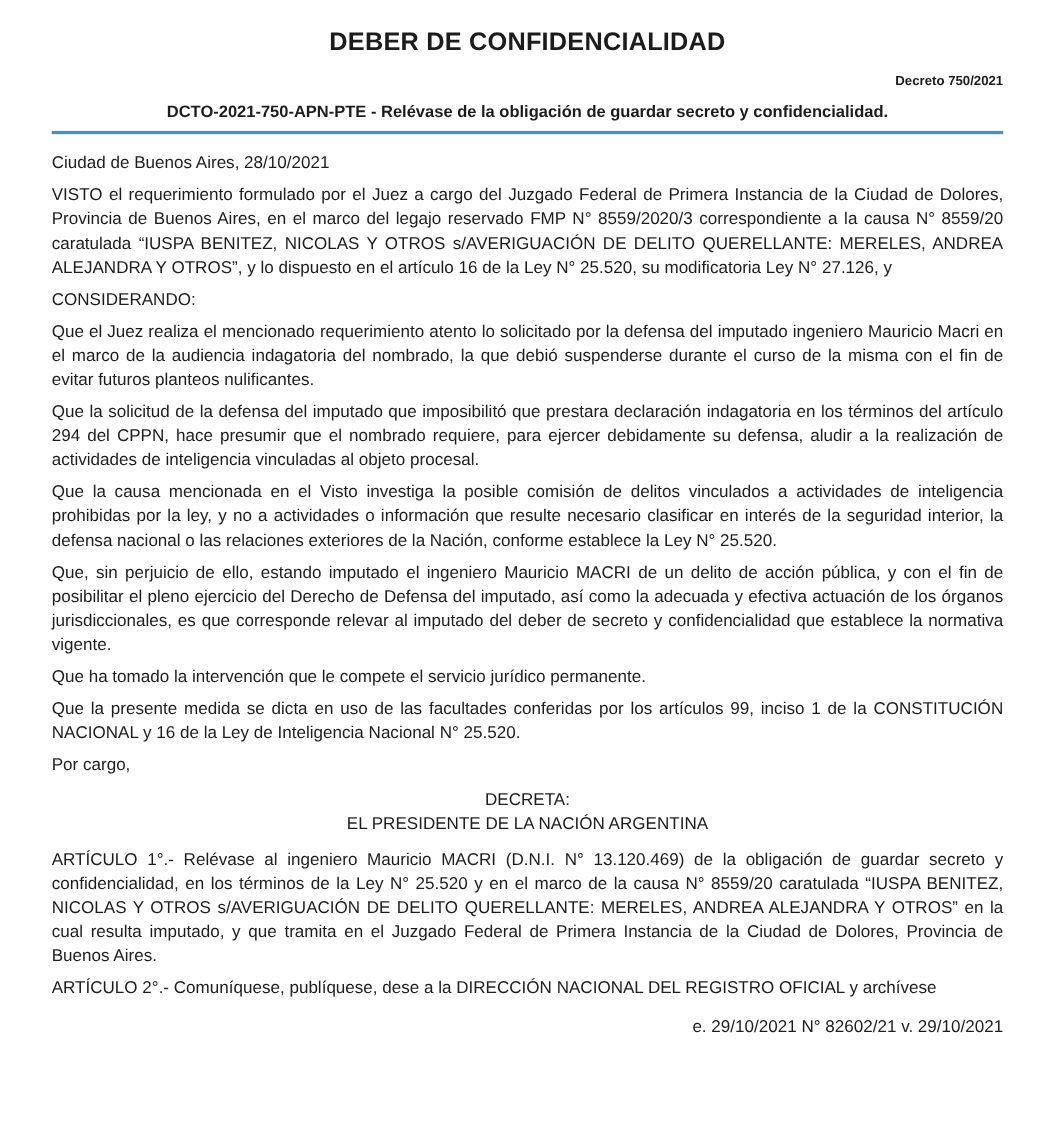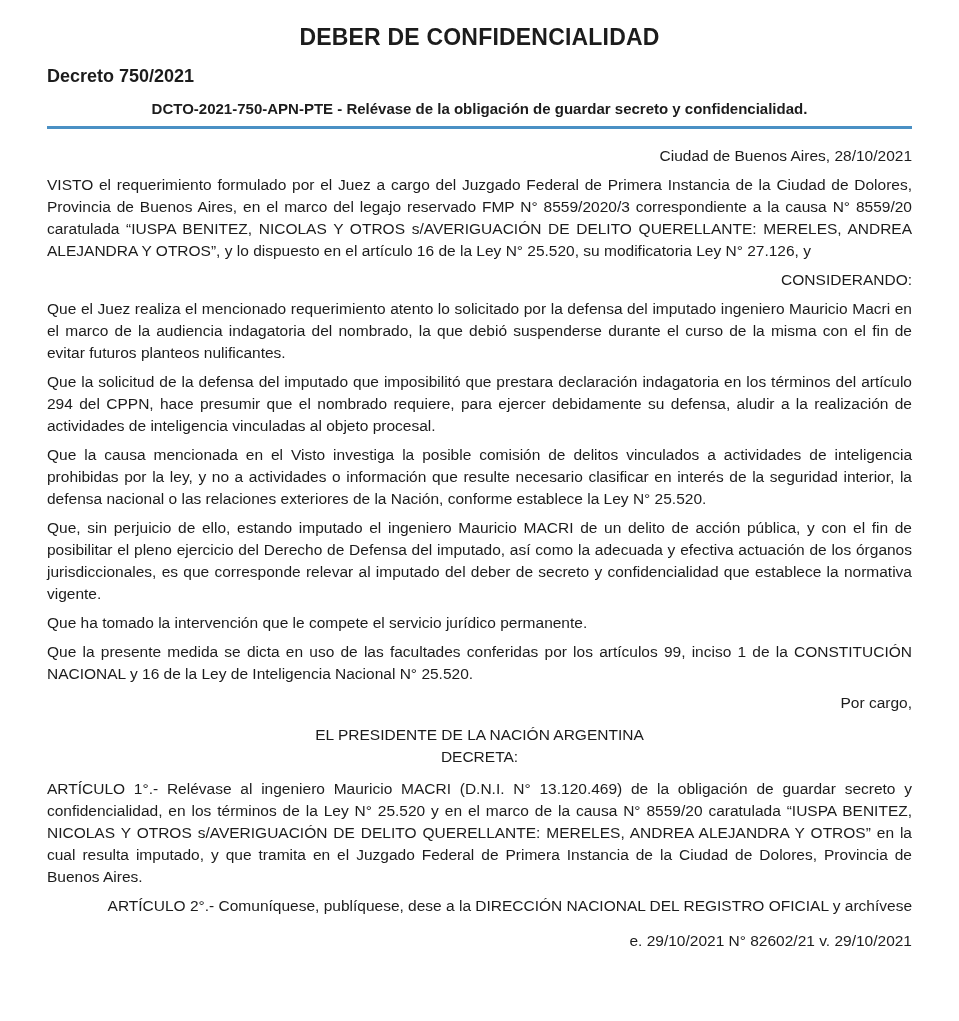--- a/index.html
+++ b/index.html
@@ -17,43 +17,43 @@
     overflow: hidden;
   }
   .doc-title {
     font-size: 23px;
     font-weight: bold;
     text-align: center;
     letter-spacing: 0.2px;
     margin-bottom: 15px;
   }
   .decree-number {
-    font-size: 18px;
+    font-size: 12px;
     font-weight: bold;
-    text-align: left;
+    text-align: right;
     margin-bottom: 13px;
   }
   .summary-line {
     font-size: 15px;
     font-weight: bold;
     text-align: center;
     margin-bottom: 9px;
   }
   .divider {
     border: none;
     border-top: 3px solid #4a90c4; 
     margin-bottom: 16px;
   }
   .body-text p {
     font-size: 15.5px;
     line-height: 22px;
     text-align: justify;
     margin-bottom: 7px;
   }
-  .body-text p.no-justify { text-align: right; }
+  .body-text p.no-justify { text-align: left; }
   .decree-heading {
     text-align: center;
     font-size: 15.5px;
     line-height: 22px;
     margin: 10px 0 10px 0;
   }
   .decree-heading div { text-align: center; }
   .publication-note {
     font-size: 15.5px;
     line-height: 22px;
@@ -91,22 +91,22 @@
 
     <p>Que, sin perjuicio de ello, estando imputado el ingeniero Mauricio MACRI de un delito de acción pública, y con el fin de posibilitar el pleno ejercicio del Derecho de Defensa del imputado, así como la adecuada y efectiva actuación de los órganos jurisdiccionales, es que corresponde relevar al imputado del deber de secreto y confidencialidad que establece la normativa vigente.</p>
 
     <p>Que ha tomado la intervención que le compete el servicio jurídico permanente.</p>
 
     <p>Que la presente medida se dicta en uso de las facultades conferidas por los artículos 99, inciso 1 de la CONSTITUCIÓN NACIONAL y 16 de la Ley de Inteligencia Nacional N° 25.520.</p>
 
     <p class="no-justify">Por cargo,</p>
 
     <div class="decree-heading">
+      <div>DECRETA:</div>
       <div>EL PRESIDENTE DE LA NACIÓN ARGENTINA</div>
-      <div>DECRETA:</div>
     </div>
 
     <p>ARTÍCULO 1°.- Relévase al ingeniero Mauricio MACRI (D.N.I. N° 13.120.469) de la obligación de guardar secreto y confidencialidad, en los términos de la Ley N° 25.520 y en el marco de la causa N° 8559/20 caratulada “IUSPA BENITEZ, NICOLAS Y OTROS s/AVERIGUACIÓN DE DELITO QUERELLANTE: MERELES, ANDREA ALEJANDRA Y OTROS” en la cual resulta imputado, y que tramita en el Juzgado Federal de Primera Instancia de la Ciudad de Dolores, Provincia de Buenos Aires.</p>
 
     <p class="no-justify">ARTÍCULO 2°.- Comuníquese, publíquese, dese a la DIRECCIÓN NACIONAL DEL REGISTRO OFICIAL y archívese</p>
 
 
     <div class="publication-note">e. 29/10/2021 N° 82602/21 v. 29/10/2021</div>
 
   </div>

